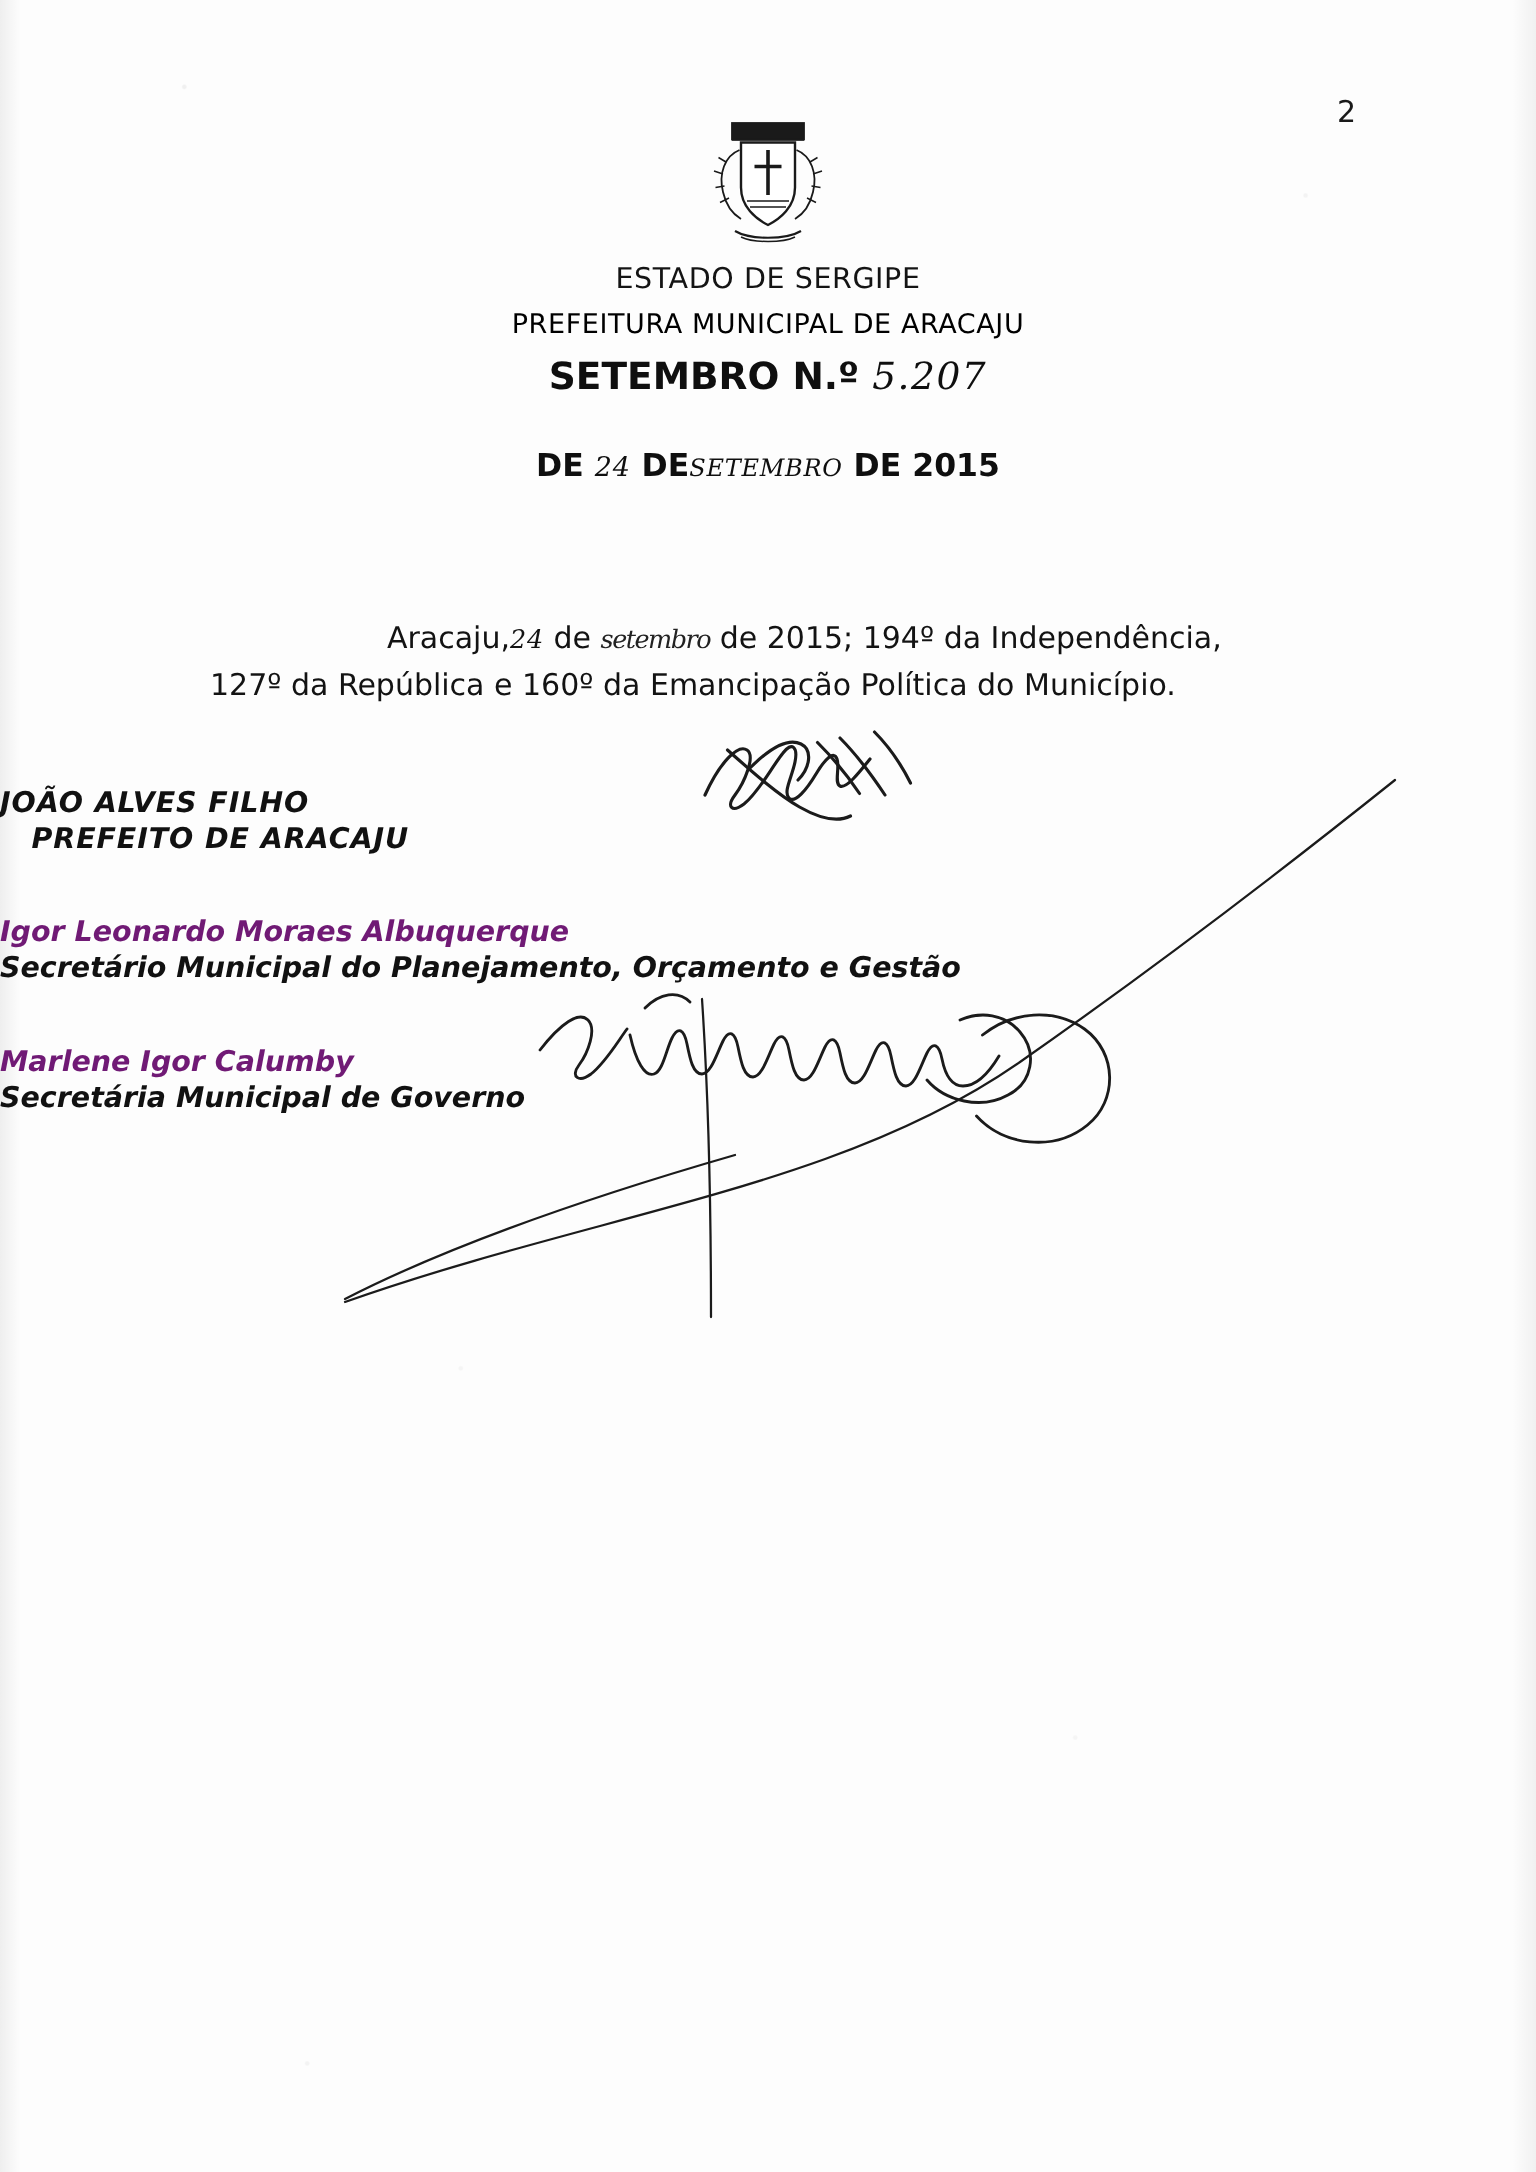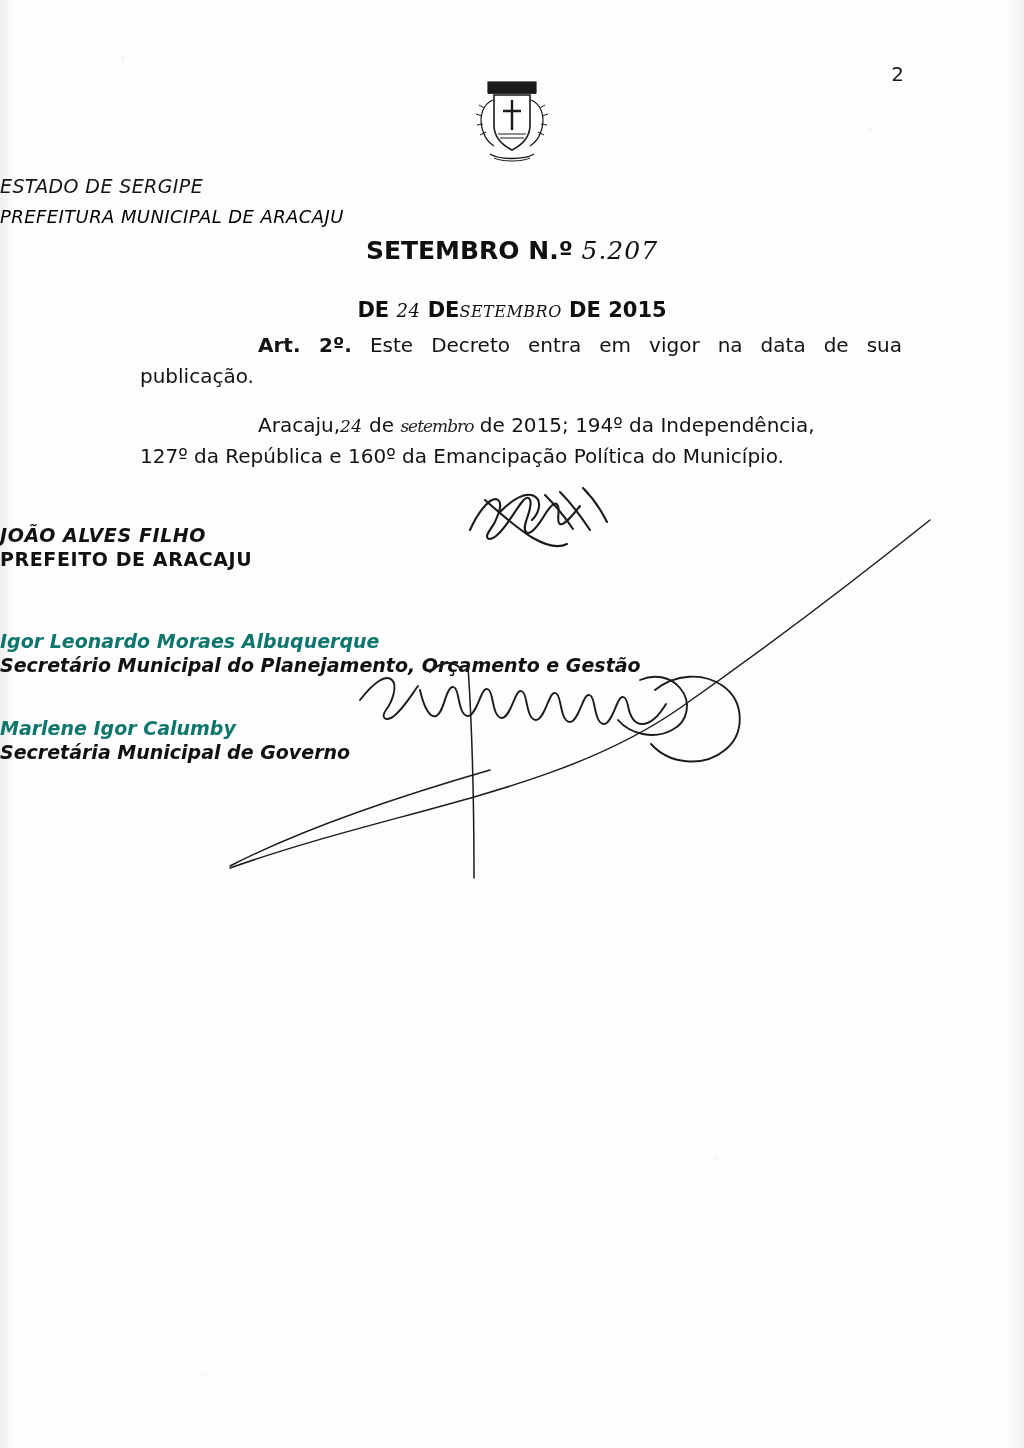--- a/index.html
+++ b/index.html
@@ -62,22 +62,22 @@
     transform: translateX(-50%);
     width: 96px;
     height: 90px;
   }
 
   .header-block {
     position: absolute;
     top: 172px;
     left: 0;
     right: 0;
+    text-align: center;
     line-height: 1.5;
-    font-style: italic;
   }
   .header-line1 {
     font-size: 19px;
     letter-spacing: 0.4px;
     color: #141414;
   }
   .header-line2 {
     font-size: 18px;
     letter-spacing: 0.4px;
     color: #000000;
@@ -165,33 +165,34 @@
   .sig-name-bold {
     font-size: 19px;
     font-weight: bold;
     font-style: italic;
     letter-spacing: 0.6px;
     color: #111;
   }
   .sig-role-bold {
     font-size: 19px;
     font-weight: bold;
+    font-style: italic;
     letter-spacing: 0.6px;
     color: #111;
     margin-top: 2px;
+    padding-left: 21px;
   }
 
   .sig-sec1 { top: 610px; }
   .sig-sec2 { top: 697px; }
   .sig-name {
     font-size: 19px;
     font-style: italic;
     font-weight: bold;
-    color: #0f766e;
-    margin-top: 20px;
+    color: #701a75;
   }
   .sig-role {
     font-size: 19px;
     font-style: italic;
     font-weight: bold;
     color: #111;
     margin-top: 2px;
   }
 
   .ink {
@@ -247,24 +248,20 @@
     <span class="hand-num">5.207</span>
   </div>
 
   <div class="decree-date">
     <span>DE</span>
     <span class="hand-sm">24</span>
     <span>DE</span><span class="hand-cursive">SETEMBRO</span>
     <span>DE 2015</span>
   </div>
 
-  <div class="body-text art2">
-    <span class="indent"></span><b>Art. 2º.</b>
-    <span>Este Decreto entra em vigor na data de sua publicação.</span>
-  </div>
 
   <div class="body-text closing">
     <span class="indent"></span><span>Aracaju,</span><span class="hand-inline">24</span>
     <span>de</span>
     <span class="hand-scribble">setembro</span>
     <span>de 2015; 194º da Independência,</span><br>
     <span>127º da República e 160º da Emancipação Política do Município.</span>
   </div>
 
   <div class="sig-block sig-mayor">

